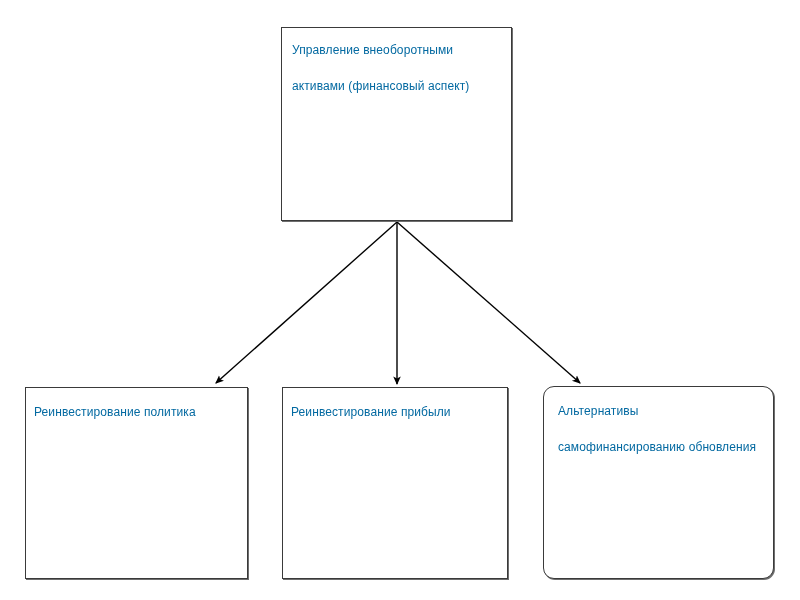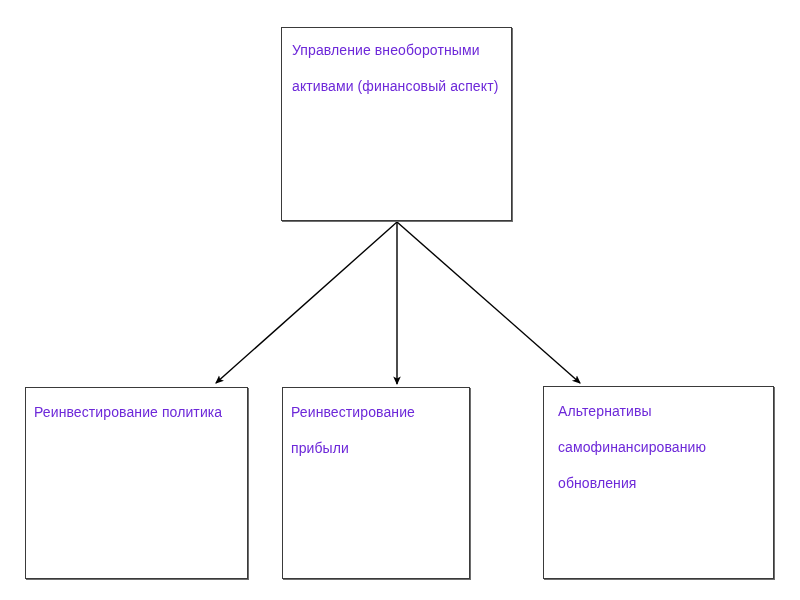--- a/index.html
+++ b/index.html
@@ -21,22 +21,22 @@
     box-sizing: border-box;
     background: #ffffff;
     border: 1px solid #3a3a3a;
     box-shadow: 1px 1px 0 0 #6e6e6e;
   }
   .node-text {
     position: absolute;
     left: 8px;
     right: 6px;
     top: 6px;
-    color: #6d28d9;
-    font-size: 14px;
+    color: #0369a1;
+    font-size: 12px;
     line-height: 36px;
     letter-spacing: 0.1px;
     white-space: pre-wrap;
     word-break: break-word;
   }
   #node-root {
     left: 281px;
     top: 27px;
     width: 231px;
     height: 194px;
@@ -56,20 +56,21 @@
     left: 282px;
     top: 387px;
     width: 226px;
     height: 192px;
   }
   #node-alternatives {
     left: 543px;
     top: 386px;
     width: 231px;
     height: 193px;
+    border-radius: 11px;
   }
   #node-alternatives .node-text {
     left: 14px;
   }
   #edges {
     position: absolute;
     left: 0;
     top: 0;
     width: 800px;
     height: 600px;
@@ -93,21 +94,21 @@
   </svg>
 
   <div class="node" id="node-root" style="left: 281px; top: 27px; width: 231px; height: 194px;">
     <div class="node-text">Управление внеоборотными активами (финансовый аспект)</div>
   </div>
 
   <div class="node" id="node-depreciation" style="left: 25px; top: 387px; width: 223px; height: 192px;">
     <div class="node-text">Реинвестирование политика</div>
   </div>
 
-  <div class="node" id="node-reinvestment" style="left: 282px; top: 387px; width: 188px; height: 192px;">
+  <div class="node" id="node-reinvestment" style="left: 282px; top: 387px; width: 226px; height: 192px;">
     <div class="node-text">Реинвестирование прибыли</div>
   </div>
 
   <div class="node" id="node-alternatives" style="left: 543px; top: 386px; width: 231px; height: 193px;">
     <div class="node-text">Альтернативы самофинансированию обновления</div>
   </div>
 
 </div>
 
 </body></html>

